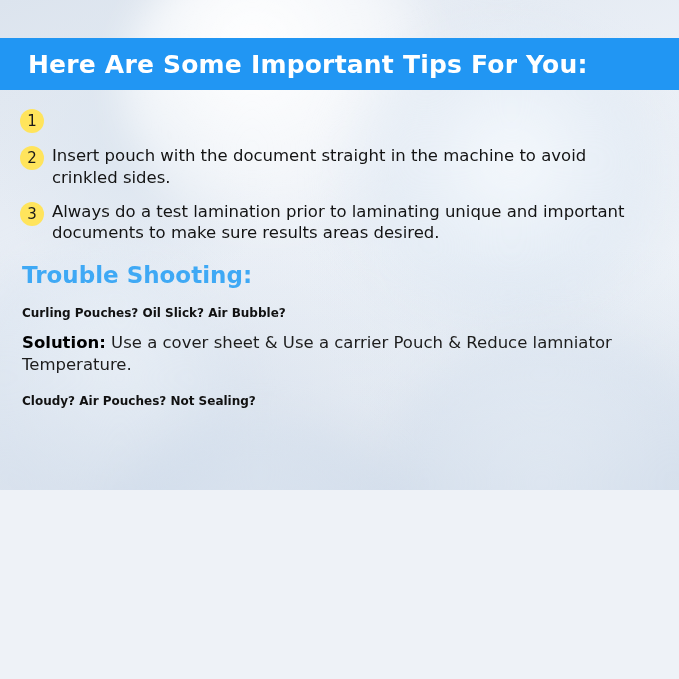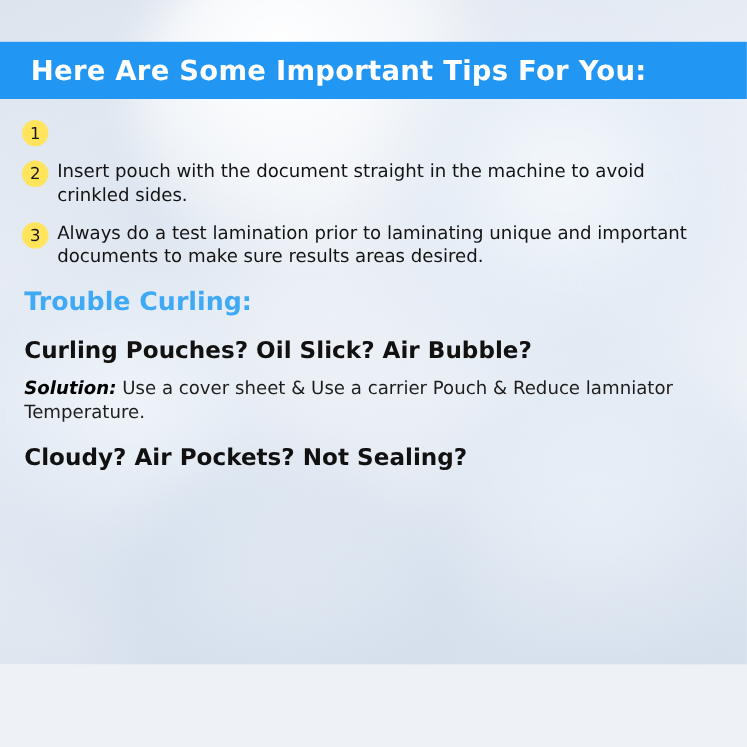--- a/index.html
+++ b/index.html
@@ -11,21 +11,21 @@
     height: 679px;
     font-family: "DejaVu Sans", sans-serif;
     background: #eef2f7;
     overflow: hidden;
   }
 
   
   .page {
     position: relative;
     width: 679px;
-    height: 604px;
+    height: 490px;
     overflow: hidden;
     background:
       radial-gradient(ellipse 260px 300px at 52% 10%, #e9eef5 0%, rgba(233,238,245,0) 70%),
       radial-gradient(ellipse 200px 230px at 20% 30%, #dde6f0 0%, rgba(221,230,240,0) 72%),
       radial-gradient(ellipse 330px 360px at 78% 48%, #e3ebf4 0%, rgba(227,235,244,0) 70%),
       radial-gradient(ellipse 300px 280px at 35% 78%, #e6ecf4 0%, rgba(230,236,244,0) 72%),
       linear-gradient(160deg, #dce4ee 0%, #eaeff6 40%, #f2f5f9 70%, #e7edf4 100%);
   }
   .blob {
     position: absolute;
@@ -116,21 +116,21 @@
     color: #3fa9f5;
     padding: 6px 0 0 22px;
   }
 
   .qa {
     padding: 0 34px 0 22px;
   }
   .question {
     display: inline-block;
     position: relative;
-    font-size: 21px;
+    font-size: 12px;
     font-weight: bold;
     color: #111;
     margin: 18px 0 0 0;
     padding-bottom: 2px;
   }
   .question .hl {
     position: absolute;
     left: 0;
     bottom: -2px;
     height: 5px;
@@ -141,21 +141,20 @@
   .q2 .hl { width: 100%; }
   .answer {
     font-size: 16.5px;
     line-height: 1.33;
     color: #1d1d1d;
     margin-top: 10px;
     max-width: 610px;
   }
   .answer b {
     color: #000;
-    font-style: italic;
   }
 </style>
 </head>
 <body>
 
 <div class="page">
 
   <div class="blob b1"></div>
   <div class="blob b2"></div>
   <div class="blob b3"></div>
@@ -180,38 +179,38 @@
         <div class="tip-text">Insert pouch with the document straight in the machine to avoid crinkled sides.</div>
       </div>
 
       <div class="tip">
         <div class="tip-num">3</div>
         <div class="tip-text">Always do a test lamination prior to laminating unique and important documents to make sure results areas desired.</div>
       </div>
 
     </div>
 
-    <div class="ts-title">Trouble Curling:</div>
+    <div class="ts-title">Trouble Shooting:</div>
 
     <div class="qa">
 
       <div>
         <div class="question q1">
           <span>Curling Pouches? Oil Slick? Air Bubble?</span>
           <span class="hl"></span>
         </div>
         <div class="answer">
           <b>Solution:</b>
           <span>Use a cover sheet &amp; Use a carrier Pouch &amp; Reduce lamniator Temperature.</span>
         </div>
       </div>
 
       <div>
         <div class="question q2">
-          <span>Cloudy?  Air Pockets?  Not Sealing?</span>
+          <span>Cloudy?  Air Pouches?  Not Sealing?</span>
           <span class="hl"></span>
         </div>
       </div>
 
     </div>
 
   </div>
 </div>
 
 </body></html>

